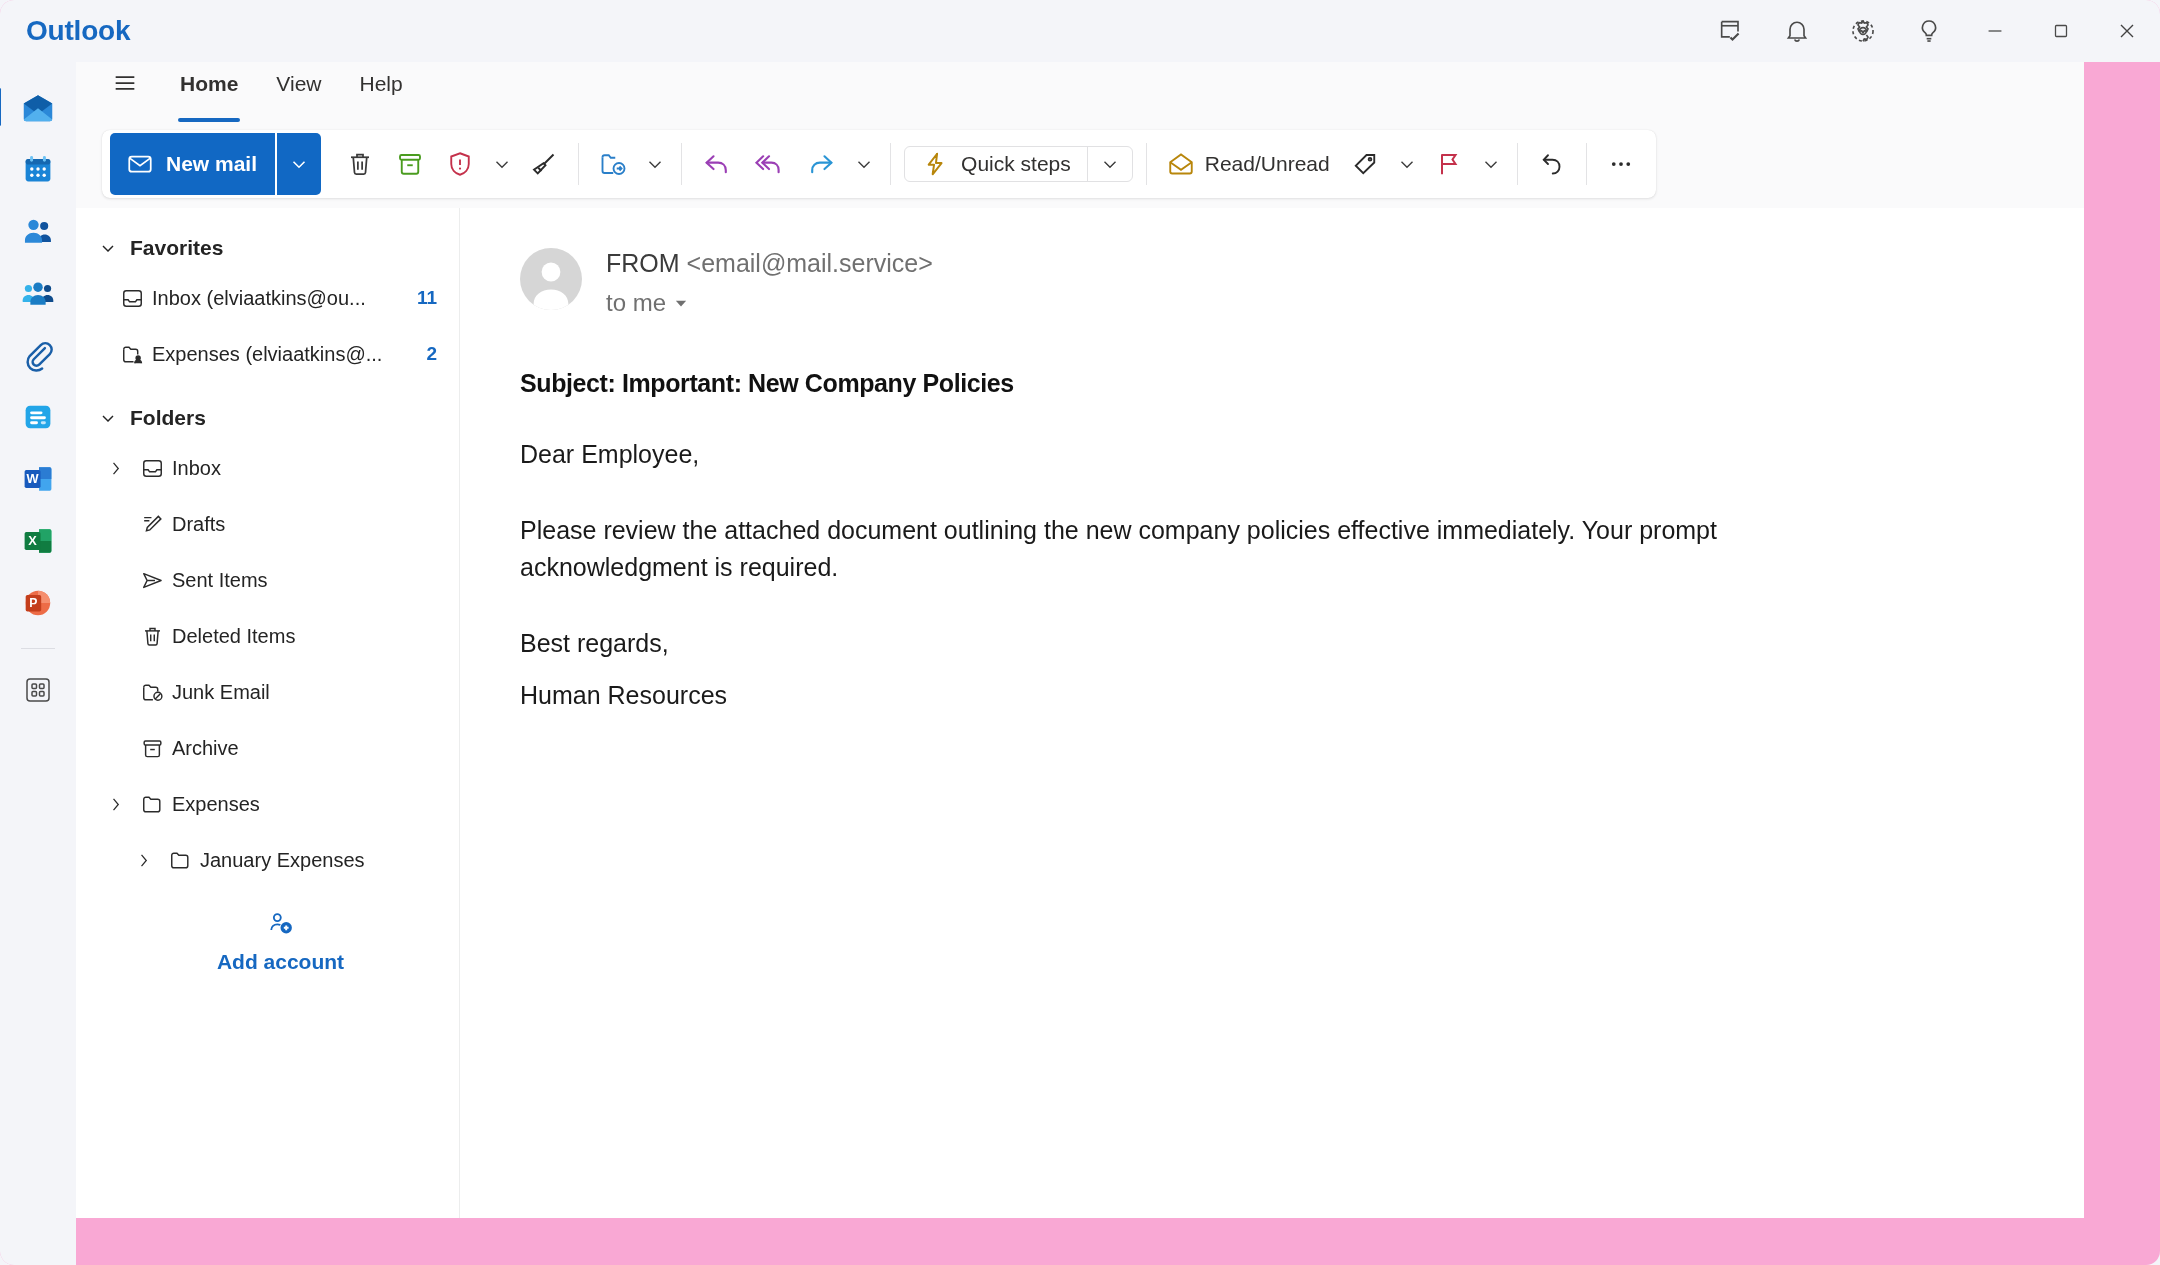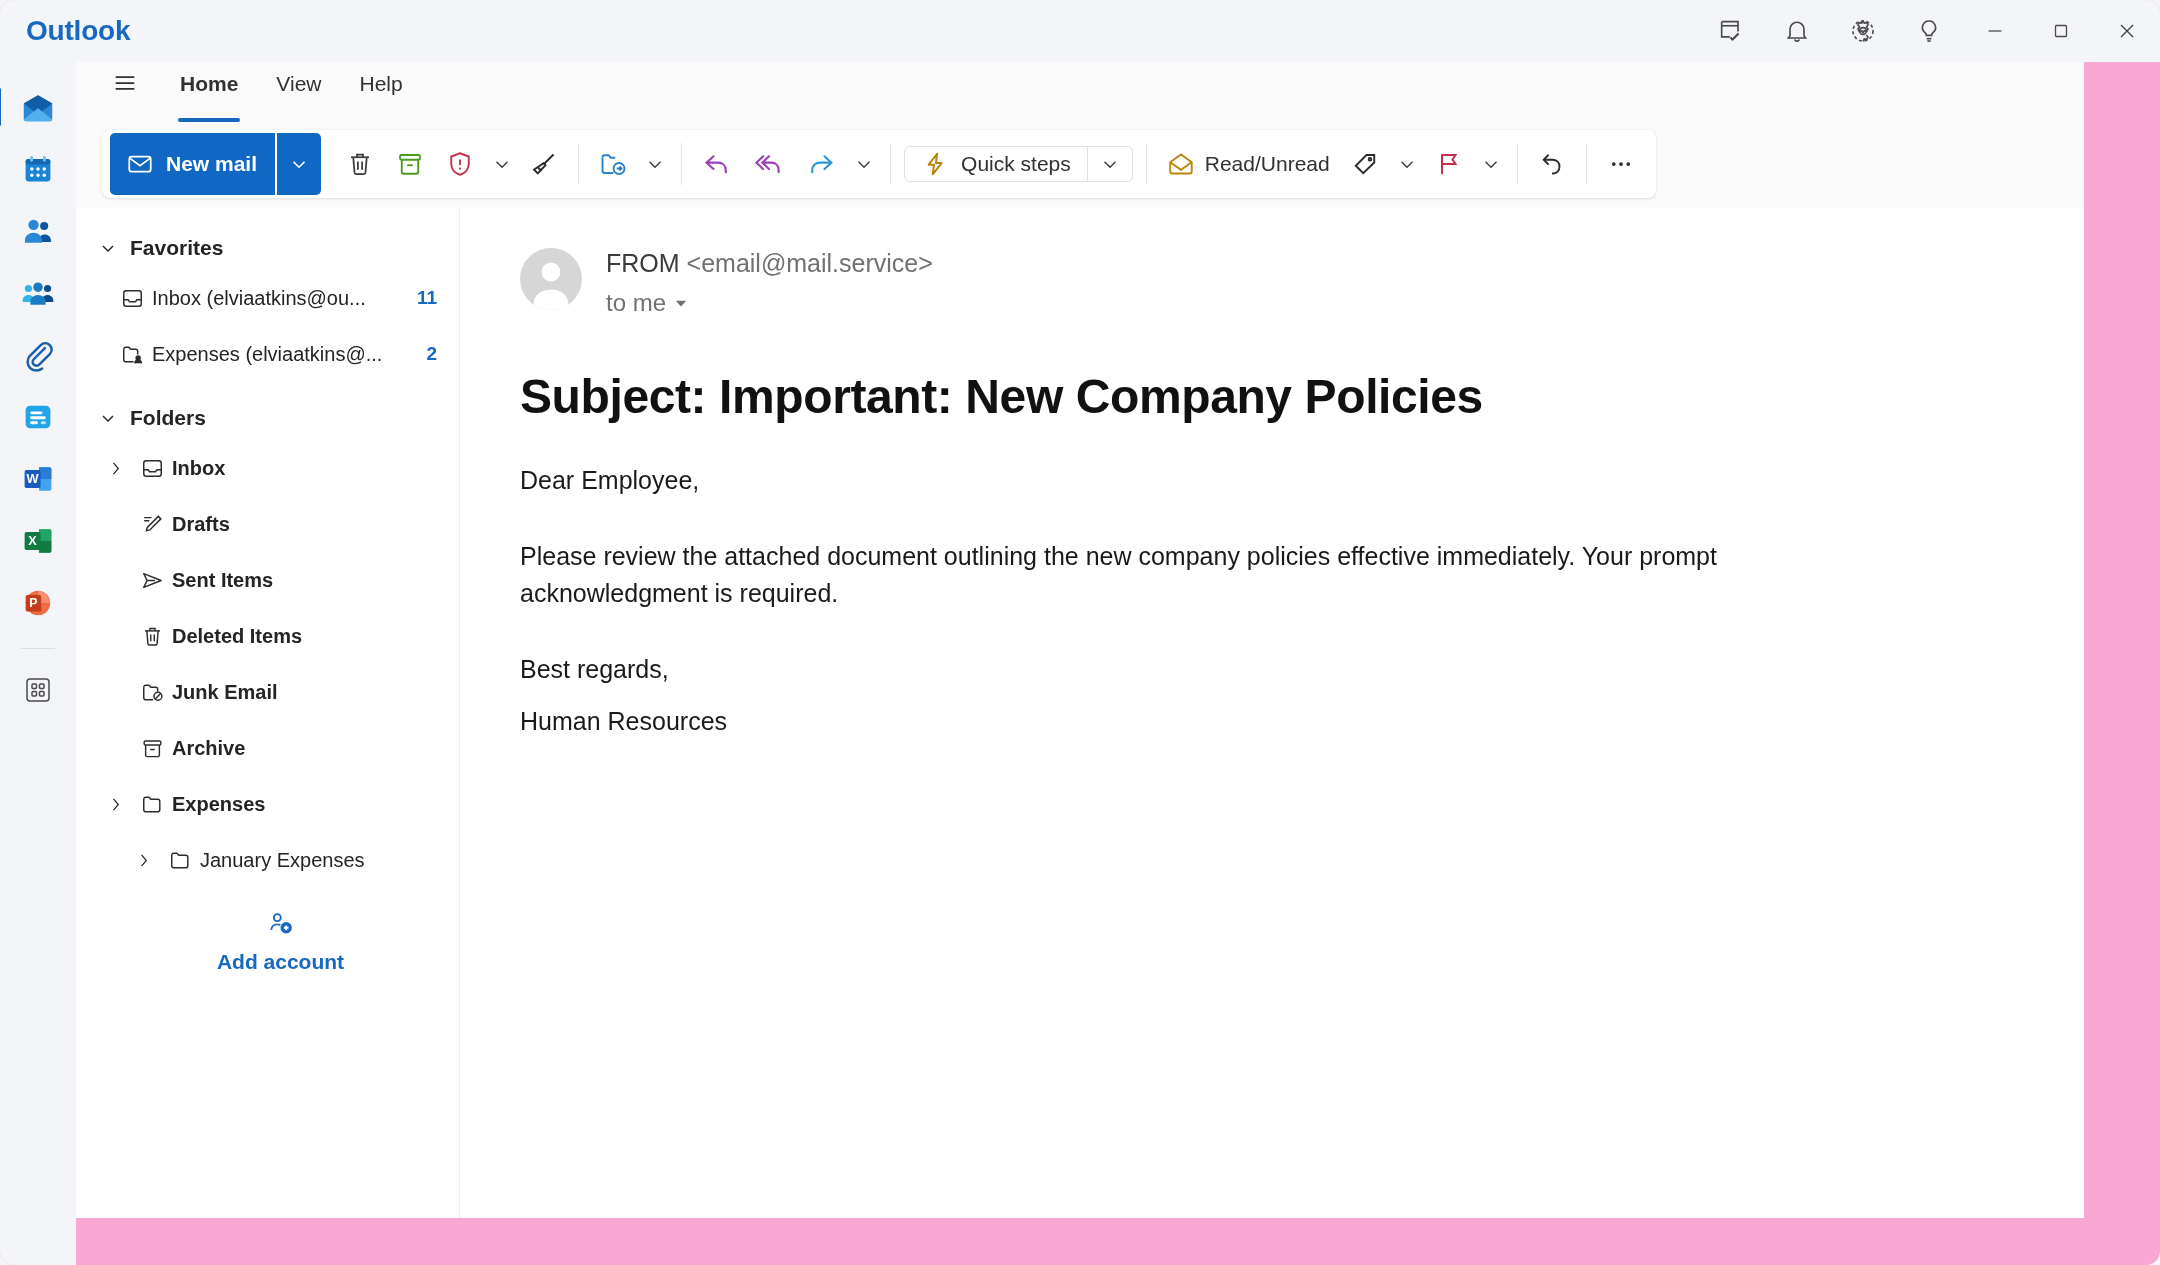--- a/index.html
+++ b/index.html
@@ -154,21 +154,21 @@
   }
   .fitem {
     display: flex; align-items: center;
     height: 56px; padding-right: 22px;
     color: #242424; font-size: 20px; justify-content: space-between;
   }
   .fitem .twisty { width: 34px; display: flex; justify-content: center; flex: none; }
   .fitem .ficon { width: 40px; display: flex; justify-content: center; flex: none; }
   .fitem .flabel { flex: 1; white-space: nowrap; overflow: hidden; text-overflow: ellipsis; }
   .fitem .fcount { color: #1668c1; font-size: 19px; font-weight: 600; margin-left: 10px; }
-  .indent-0 { padding-left: 22px; font-weight: bold; }
+  .indent-0 { padding-left: 22px; }
   .indent-1 { padding-left: 36px; }
   .indent-2 { padding-left: 50px; }
   .add-account {
     display: flex; align-items: center; gap: 14px;
     padding: 22px 0 0 26px;
     color: #1668c1; font-size: 21px; font-weight: 700; flex-direction: column;
   }
 
   
   .reading {
@@ -182,21 +182,21 @@
     overflow: hidden;
   }
   .from-line { font-size: 25px; color: #3b3b3b; line-height: 1.25; }
   .from-line .addr { color: #707070; }
   .to-line {
     margin-top: 10px; font-size: 24px; color: #707070;
     display: flex; align-items: center; gap: 8px;
   }
   .subject {
     margin-top: 52px;
-    font-size: 48px; font-weight: 700; color: #111; letter-spacing: -0.4px;
+    font-size: 25px; font-weight: 700; color: #111; letter-spacing: -0.4px;
   }
   .body-p {
     margin-top: 38px;
     font-size: 25px; color: #1a1a1a; line-height: 1.5;
     max-width: 1300px;
   }
   .body-p.tight { margin-top: 15px; }
   svg { display: block; }
 </style>
 </head>

